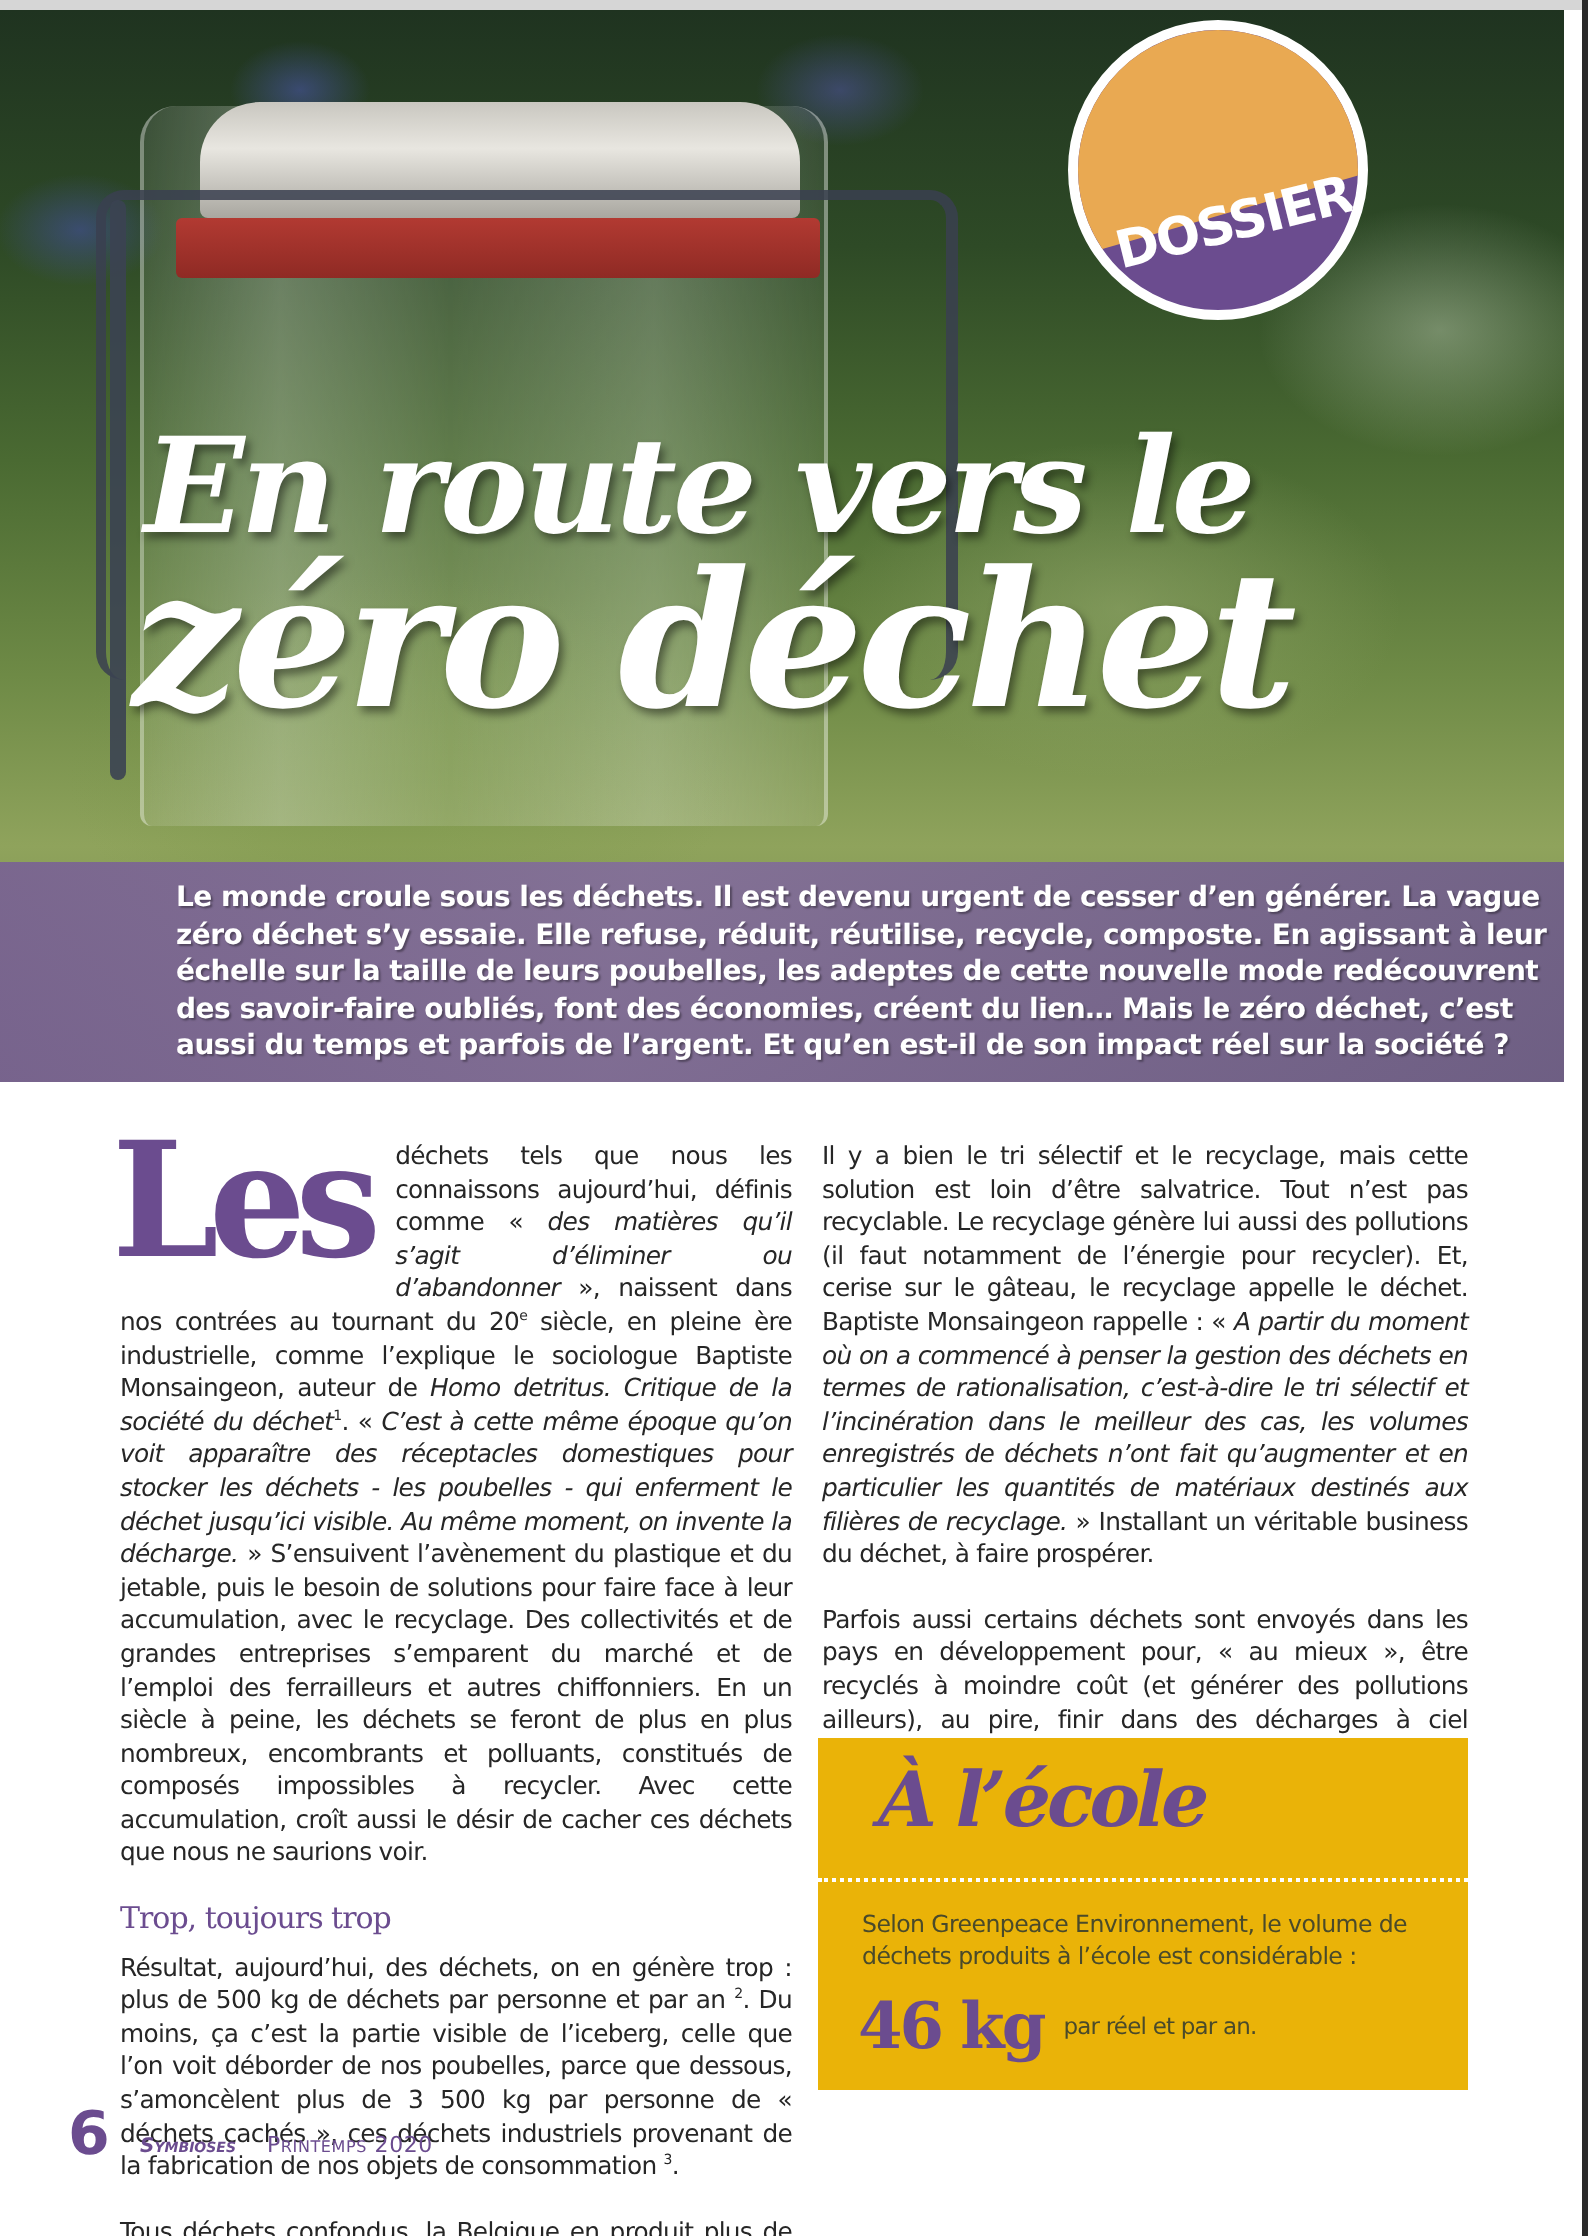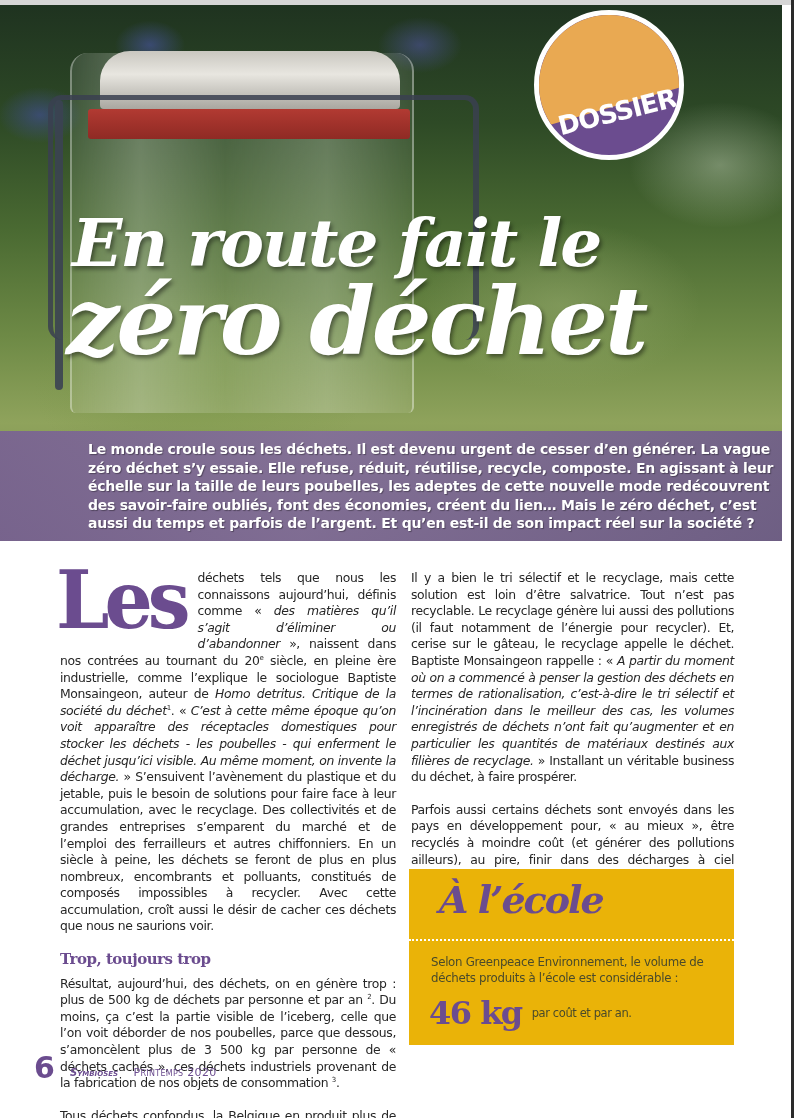--- a/index.html
+++ b/index.html
@@ -94,21 +94,21 @@
   .col { position: absolute; font-size: 12.4px; line-height: 16.6px; color: #262626; text-align: justify; font-family: "DejaVu Sans", sans-serif; letter-spacing: -0.35px; }
   .col1 { left: 60px; top: 570px; width: 336px; }
   .col2 { left: 411px; top: 570px; width: 323px; }
   .col p { margin: 0 0 16px 0; }
   .col em { font-style: italic; }
   .dropcap {
     float: left; font-family: "DejaVu Serif", serif; font-weight: bold; color: #6b4c8f;
     font-size: 76px; line-height: 62px; margin: 0 12px 0 -4px; letter-spacing: -5px; height: 70px;
     transform: scaleY(1.05);
   }
-  .subhead { color: #6b4c8f; font-family: "DejaVu Serif", serif; font-weight: bold; font-size: 15px; margin: 6px 0 8px 0; letter-spacing: -0.5px; }
+  .subhead { color: #6b4c8f; font-family: "DejaVu Serif", serif; font-weight: normal; font-size: 15px; margin: 6px 0 8px 0; letter-spacing: -0.5px; }
   sup { font-size: 7px; line-height: 0; }
 
   
   .school-box {
     position: absolute; left: 409px; top: 869px; width: 325px; height: 176px; background: #eab308;
   }
   .school-title {
     position: absolute; left: 30px; top: 8px; color: #6b4c8f;
     font-family: "DejaVu Serif", serif; font-weight: bold; font-style: italic; font-size: 38px; letter-spacing: -2px;
   }
@@ -136,21 +136,21 @@
   <div class="jar-wire"></div>
   <div class="jar-wire-left"></div>
 </div>
 
 <div class="badge">
   <div class="badge-top"></div>
   <div class="badge-text">DOSSIER</div>
 </div>
 
 <h1 class="title" style="margin:0;">
-  <span class="l1">En route fait le</span>
+  <span class="l1">En route vers le</span>
   <span class="l2">zéro déchet</span>
 </h1>
 
 <div class="intro-band"></div>
 <div class="intro-text">Le monde croule sous les déchets. Il est devenu urgent de cesser d’en générer. La vague zéro déchet s’y essaie. Elle refuse, réduit, réutilise, recycle, composte. En agissant à leur échelle sur la taille de leurs poubelles, les adeptes de cette nouvelle mode redécouvrent des savoir-faire oubliés, font des économies, créent du lien… Mais le zéro déchet, c’est aussi du temps et parfois de l’argent. Et qu’en est-il de son impact réel sur la société ?</div>
 
 <div class="col col1">
   <p>
     <span class="dropcap">Les</span><span> déchets tels que nous les connaissons aujourd’hui, définis comme « </span><em>des matières qu’il s’agit d’éliminer ou d’abandonner</em><span> », naissent dans nos contrées au tournant du 20</span><sup>e</sup><span> siècle, en pleine ère industrielle, comme l’explique le sociologue Baptiste Monsaingeon, auteur de </span><em>Homo detritus. Critique de la société du déchet</em><sup>1</sup><span>. « </span><em>C’est à cette même époque qu’on voit apparaître des réceptacles domestiques pour stocker les déchets - les poubelles - qui enferment le déchet jusqu’ici visible. Au même moment, on invente la décharge.</em><span> » S’ensuivent l’avènement du plastique et du jetable, puis le besoin de solutions pour faire face à leur accumulation, avec le recyclage. Des collectivités et de grandes entreprises s’emparent du marché et de l’emploi des ferrailleurs et autres chiffonniers. En un siècle à peine, les déchets se feront de plus en plus nombreux, encombrants et polluants, constitués de composés impossibles à recycler. Avec cette accumulation, croît aussi le désir de cacher ces déchets que nous ne saurions voir.</span>
   </p>
@@ -171,21 +171,21 @@
     <span>Parfois aussi certains déchets sont envoyés dans les pays en développement pour, « au mieux », être recyclés à moindre coût (et générer des pollutions ailleurs), au pire, finir dans des décharges à ciel ouvert, brûlés dans des usines illégales ou abandonnés dans l’environnement local </span><sup>5</sup><span>. Selon un rapport de Greenpeace </span><sup>6</sup><span>, la Belgique est dans le top 5 des pays exportateurs</span>
   </p>
 </div>
 
 <div class="school-box">
   <div class="school-title">À l’école</div>
   <div class="school-divider"></div>
   <div class="school-text">Selon Greenpeace Environnement, le volume de déchets produits à l’école est considérable :</div>
   <div class="school-stat">
     <span class="school-stat-num">46 kg</span>
-    <span class="school-stat-unit">par coût et par an.</span>
+    <span class="school-stat-unit">par réel et par an.</span>
   </div>
 </div>
 
 <div class="page-num">6</div>
 <div class="footer-pub">
   <span class="mag">Symbioses</span>
   <span class="issue">Printemps 2020</span>
 </div>
 
 <div class="right-edge"></div>

